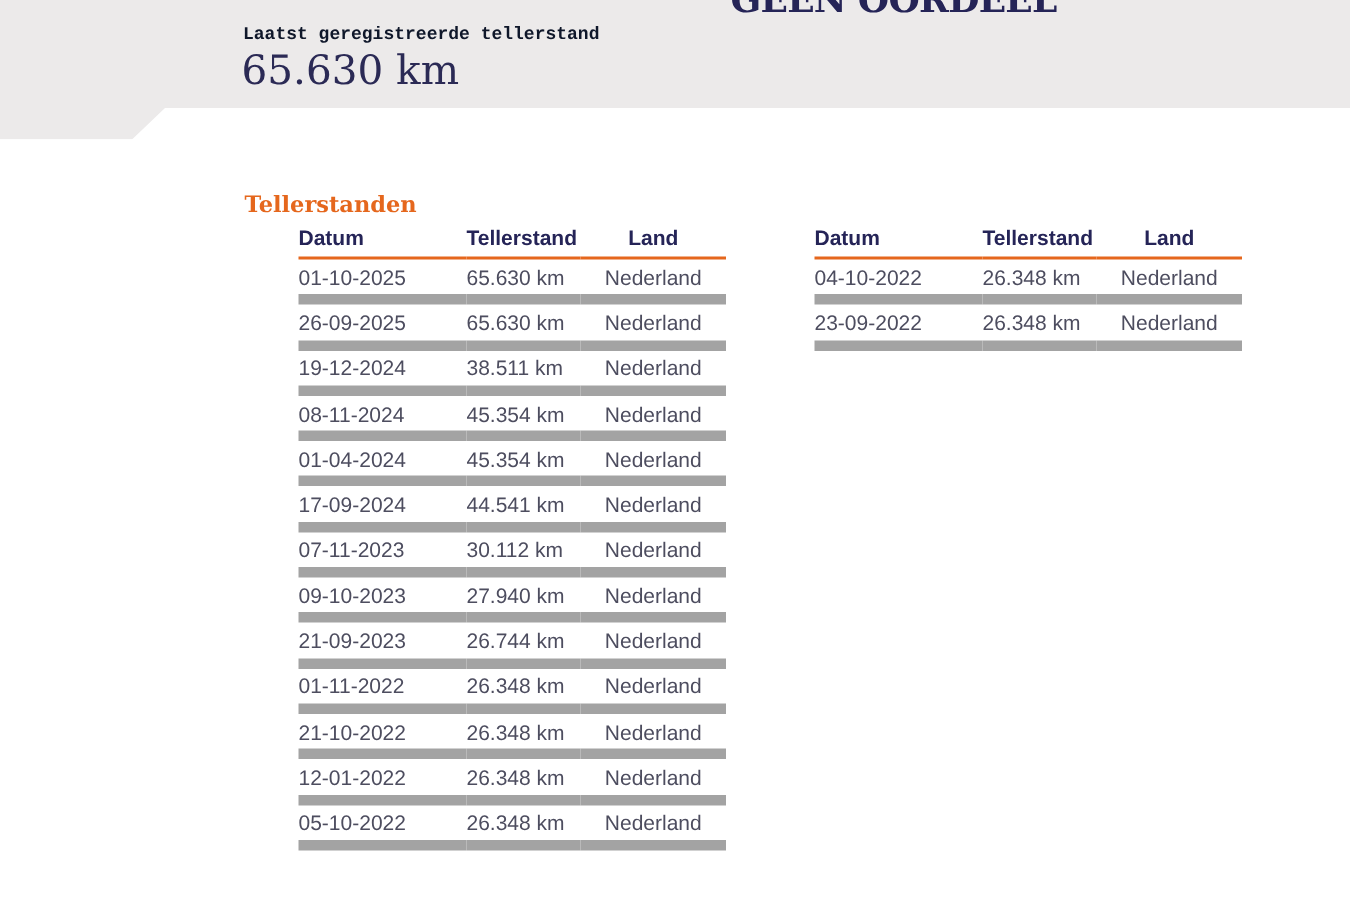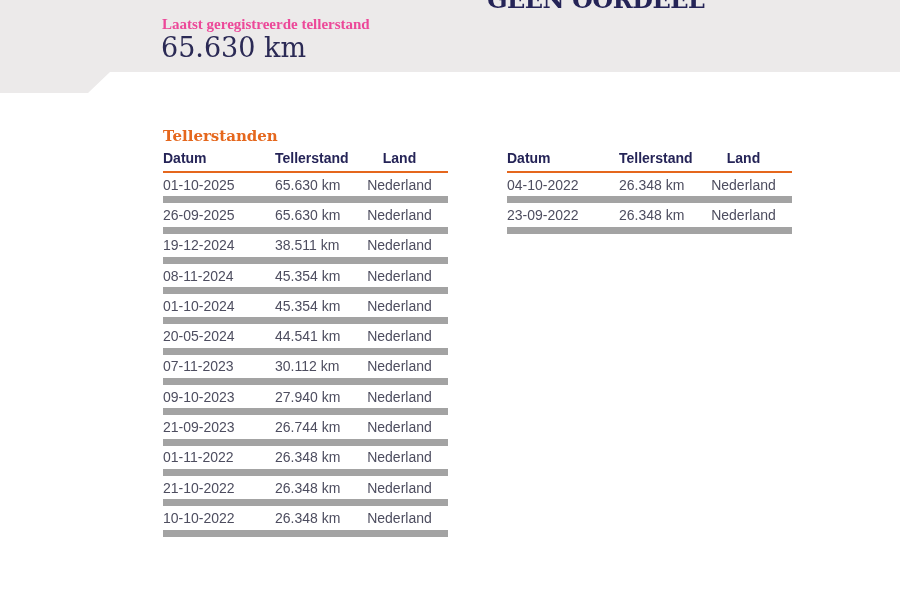--- a/index.html
+++ b/index.html
@@ -35,24 +35,24 @@
     line-height: 1;
     letter-spacing: -0.5px;
     color: #252457;
     white-space: nowrap;
   }
 
   .latest-label {
     position: absolute;
     top: 16px;
     left: 162px;
-    font-family: Liberation Serif, serif;
-    font-weight: bold;
-    font-size: 15px;
-    color: #ec4899;
+    font-family: Liberation Mono, monospace;
+    font-weight: bold;
+    font-size: 12px;
+    color: #0f172a;
     white-space: nowrap;
   }
 
   .latest-value {
     position: absolute;
     top: 32px;
     left: 161px;
     font-family: "DejaVu Serif", serif;
     font-size: 27px;
     color: #2B2A55;
@@ -71,20 +71,21 @@
   }
 
   .odo-table {
     position: absolute;
     width: 285px;
     border-collapse: collapse;
     table-layout: fixed;
     font-family: "Liberation Sans", sans-serif;
     font-size: 14px;
     color: #4D4D5F;
+    margin-left: 36px;
   }
   .odo-table.left  { top: 147px; left: 163px; }
   .odo-table.right { top: 147px; left: 507px; }
 
   .odo-table col.c-date    { width: 112px; }
   .odo-table col.c-reading { width: 76px;  }
   .odo-table col.c-country { width: 97px;  }
 
   .odo-table th {
     font-weight: bold;
@@ -146,26 +147,26 @@
         <td class="col-date">19-12-2024</td>
         <td class="col-reading">38.511 km</td>
         <td class="col-country">Nederland</td>
       </tr>
       <tr>
         <td class="col-date">08-11-2024</td>
         <td class="col-reading">45.354 km</td>
         <td class="col-country">Nederland</td>
       </tr>
       <tr>
-        <td class="col-date">01-10-2024</td>
+        <td class="col-date">01-04-2024</td>
         <td class="col-reading">45.354 km</td>
         <td class="col-country">Nederland</td>
       </tr>
       <tr>
-        <td class="col-date">20-05-2024</td>
+        <td class="col-date">17-09-2024</td>
         <td class="col-reading">44.541 km</td>
         <td class="col-country">Nederland</td>
       </tr>
       <tr>
         <td class="col-date">07-11-2023</td>
         <td class="col-reading">30.112 km</td>
         <td class="col-country">Nederland</td>
       </tr>
       <tr>
         <td class="col-date">09-10-2023</td>
@@ -181,21 +182,26 @@
         <td class="col-date">01-11-2022</td>
         <td class="col-reading">26.348 km</td>
         <td class="col-country">Nederland</td>
       </tr>
       <tr>
         <td class="col-date">21-10-2022</td>
         <td class="col-reading">26.348 km</td>
         <td class="col-country">Nederland</td>
       </tr>
       <tr>
-        <td class="col-date">10-10-2022</td>
+        <td class="col-date">12-01-2022</td>
+        <td class="col-reading">26.348 km</td>
+        <td class="col-country">Nederland</td>
+      </tr>
+      <tr>
+        <td class="col-date">05-10-2022</td>
         <td class="col-reading">26.348 km</td>
         <td class="col-country">Nederland</td>
       </tr>
     </tbody>
 </table>
 
 <table class="odo-table right">
   <colgroup>
     <col class="c-date">
       <col class="c-reading">

